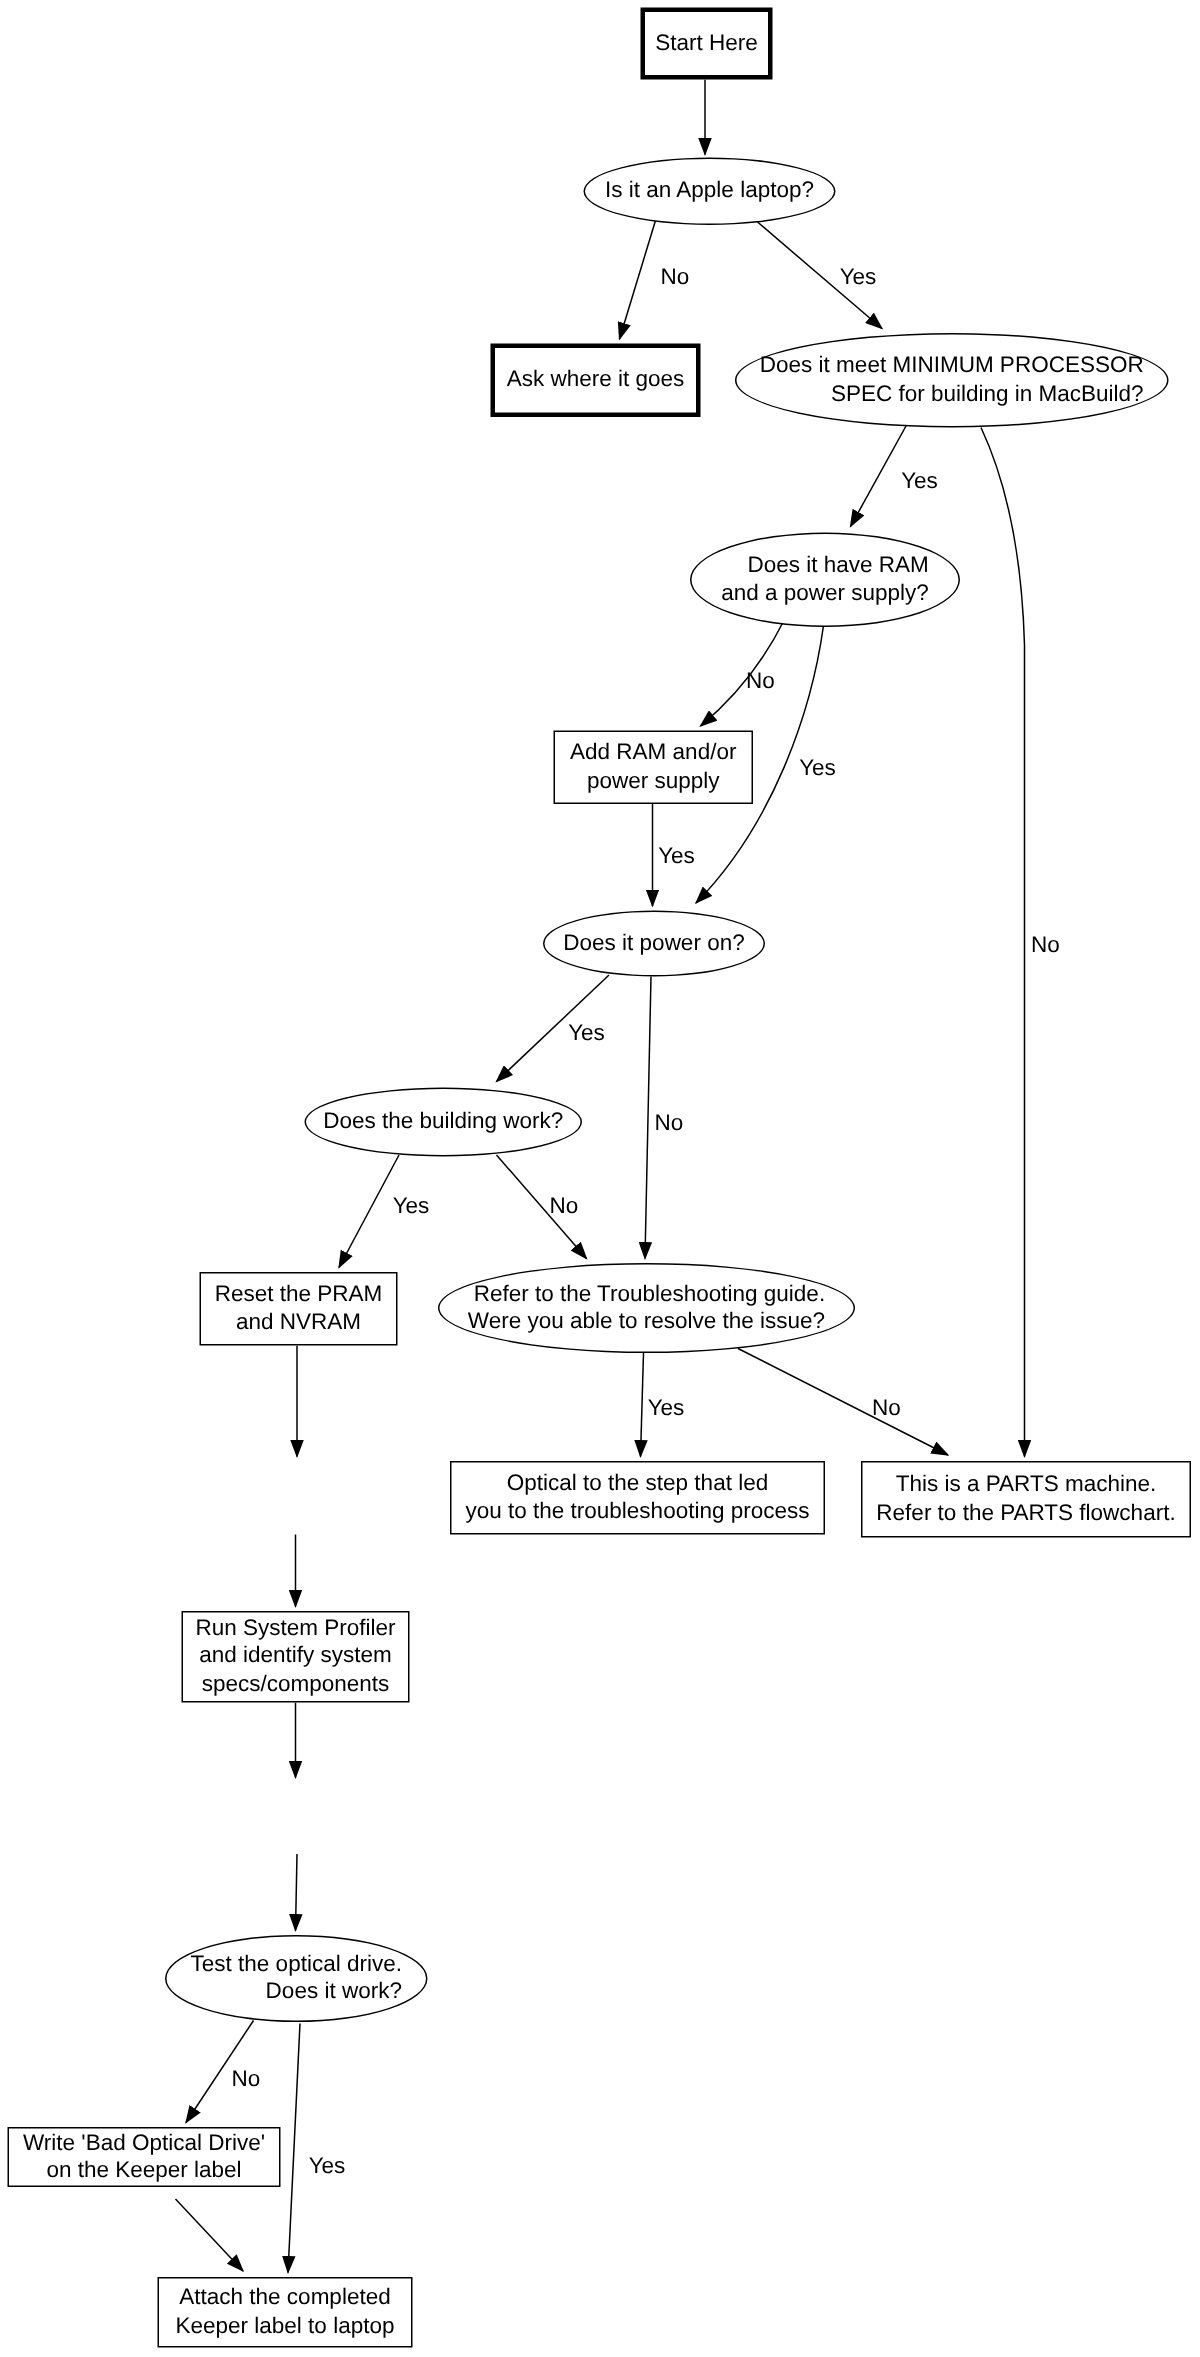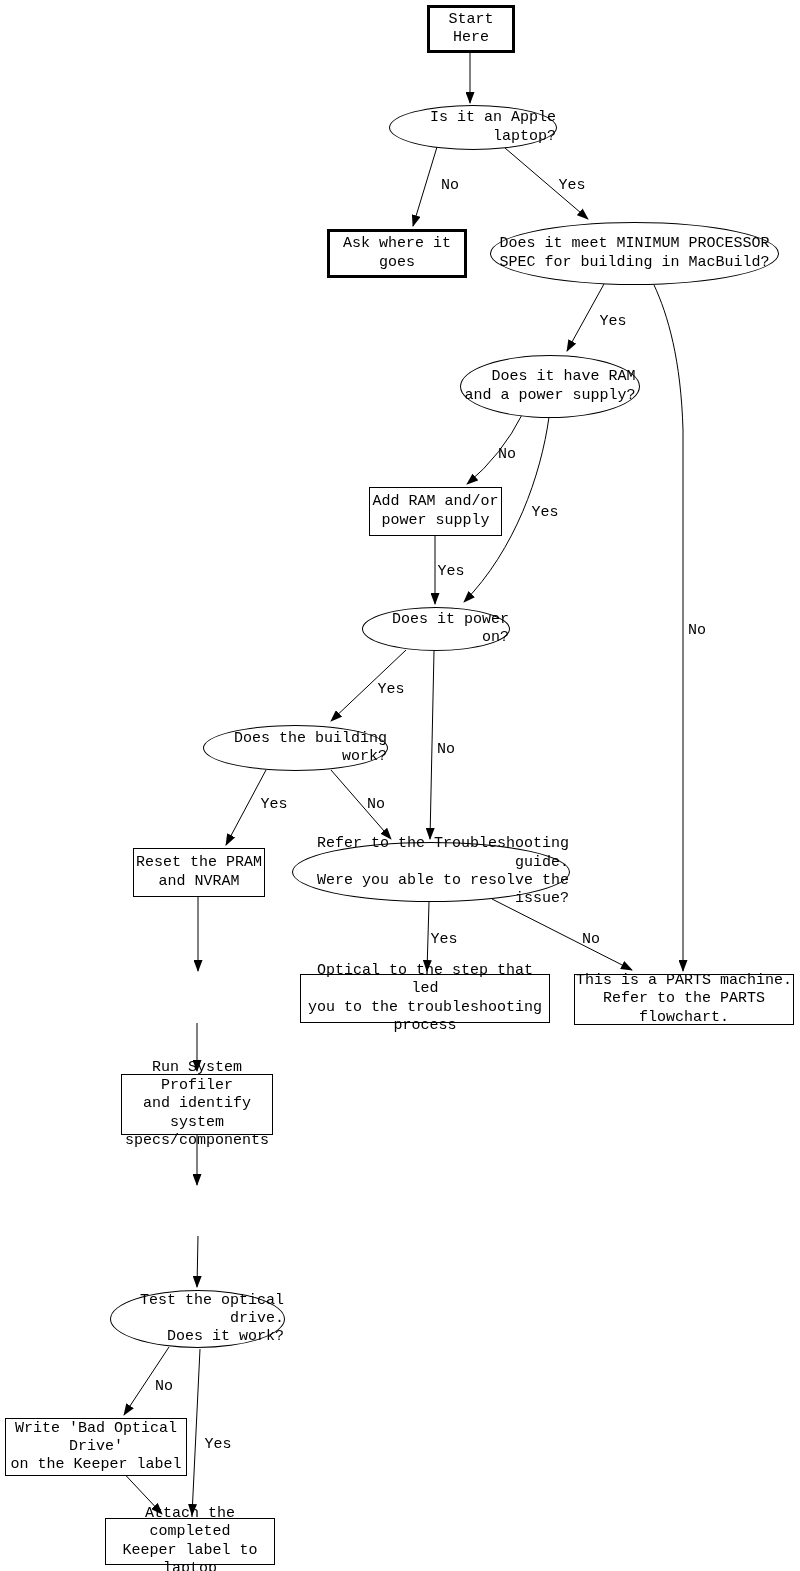--- a/index.html
+++ b/index.html
@@ -1,18 +1,18 @@
 <!DOCTYPE html>
 <html><head>
 <meta charset="utf-8">
 <style>
   html,body { margin:0; padding:0; background:#ffffff; }
   #canvas {
     position:relative; width:800px; height:1571px; background:#ffffff;
-    font-family:Liberation Mono, monospace; color:#000;
+    font-family:Liberation Sans, sans-serif; color:#000;
   }
   svg.edges { position:absolute; left:0; top:0; width:800px; height:1571px; }
   svg.edges path { stroke:#000; stroke-width:1; fill:none; }
   .node {
     position:absolute; display:flex; align-items:center; justify-content:center;
     text-align:center; background:#fff; border:1px solid #000; box-sizing:border-box;
     font-size:15px; line-height:1.22;
   }
   .node.bold { border-width:3px; }
   .node.ellipse { border-radius:50%;text-align:right; }
@@ -117,21 +117,21 @@
 and identify system
 specs/components</span>
   </div>
 
 
   <div class="node ellipse" style="left:110px;top:1290px;width:175px;height:58px">
     <span class="nlabel">Test the optical drive.
 Does it work?</span>
   </div>
 
-  <div class="node rect" style="left:5px;top:1418px;width:182px;height:58px">
+  <div class="node rect" style="left:5px;top:1418px;width:182px;height:40px">
     <span class="nlabel">Write 'Bad Optical Drive'
 on the Keeper label</span>
   </div>
 
   <div class="node rect" style="left:105px;top:1518px;width:170px;height:47px">
     <span class="nlabel">Attach the completed
 Keeper label to laptop</span>
   </div>
 
   <div class="elabel" style="left:450px;top:185px">No</div>

